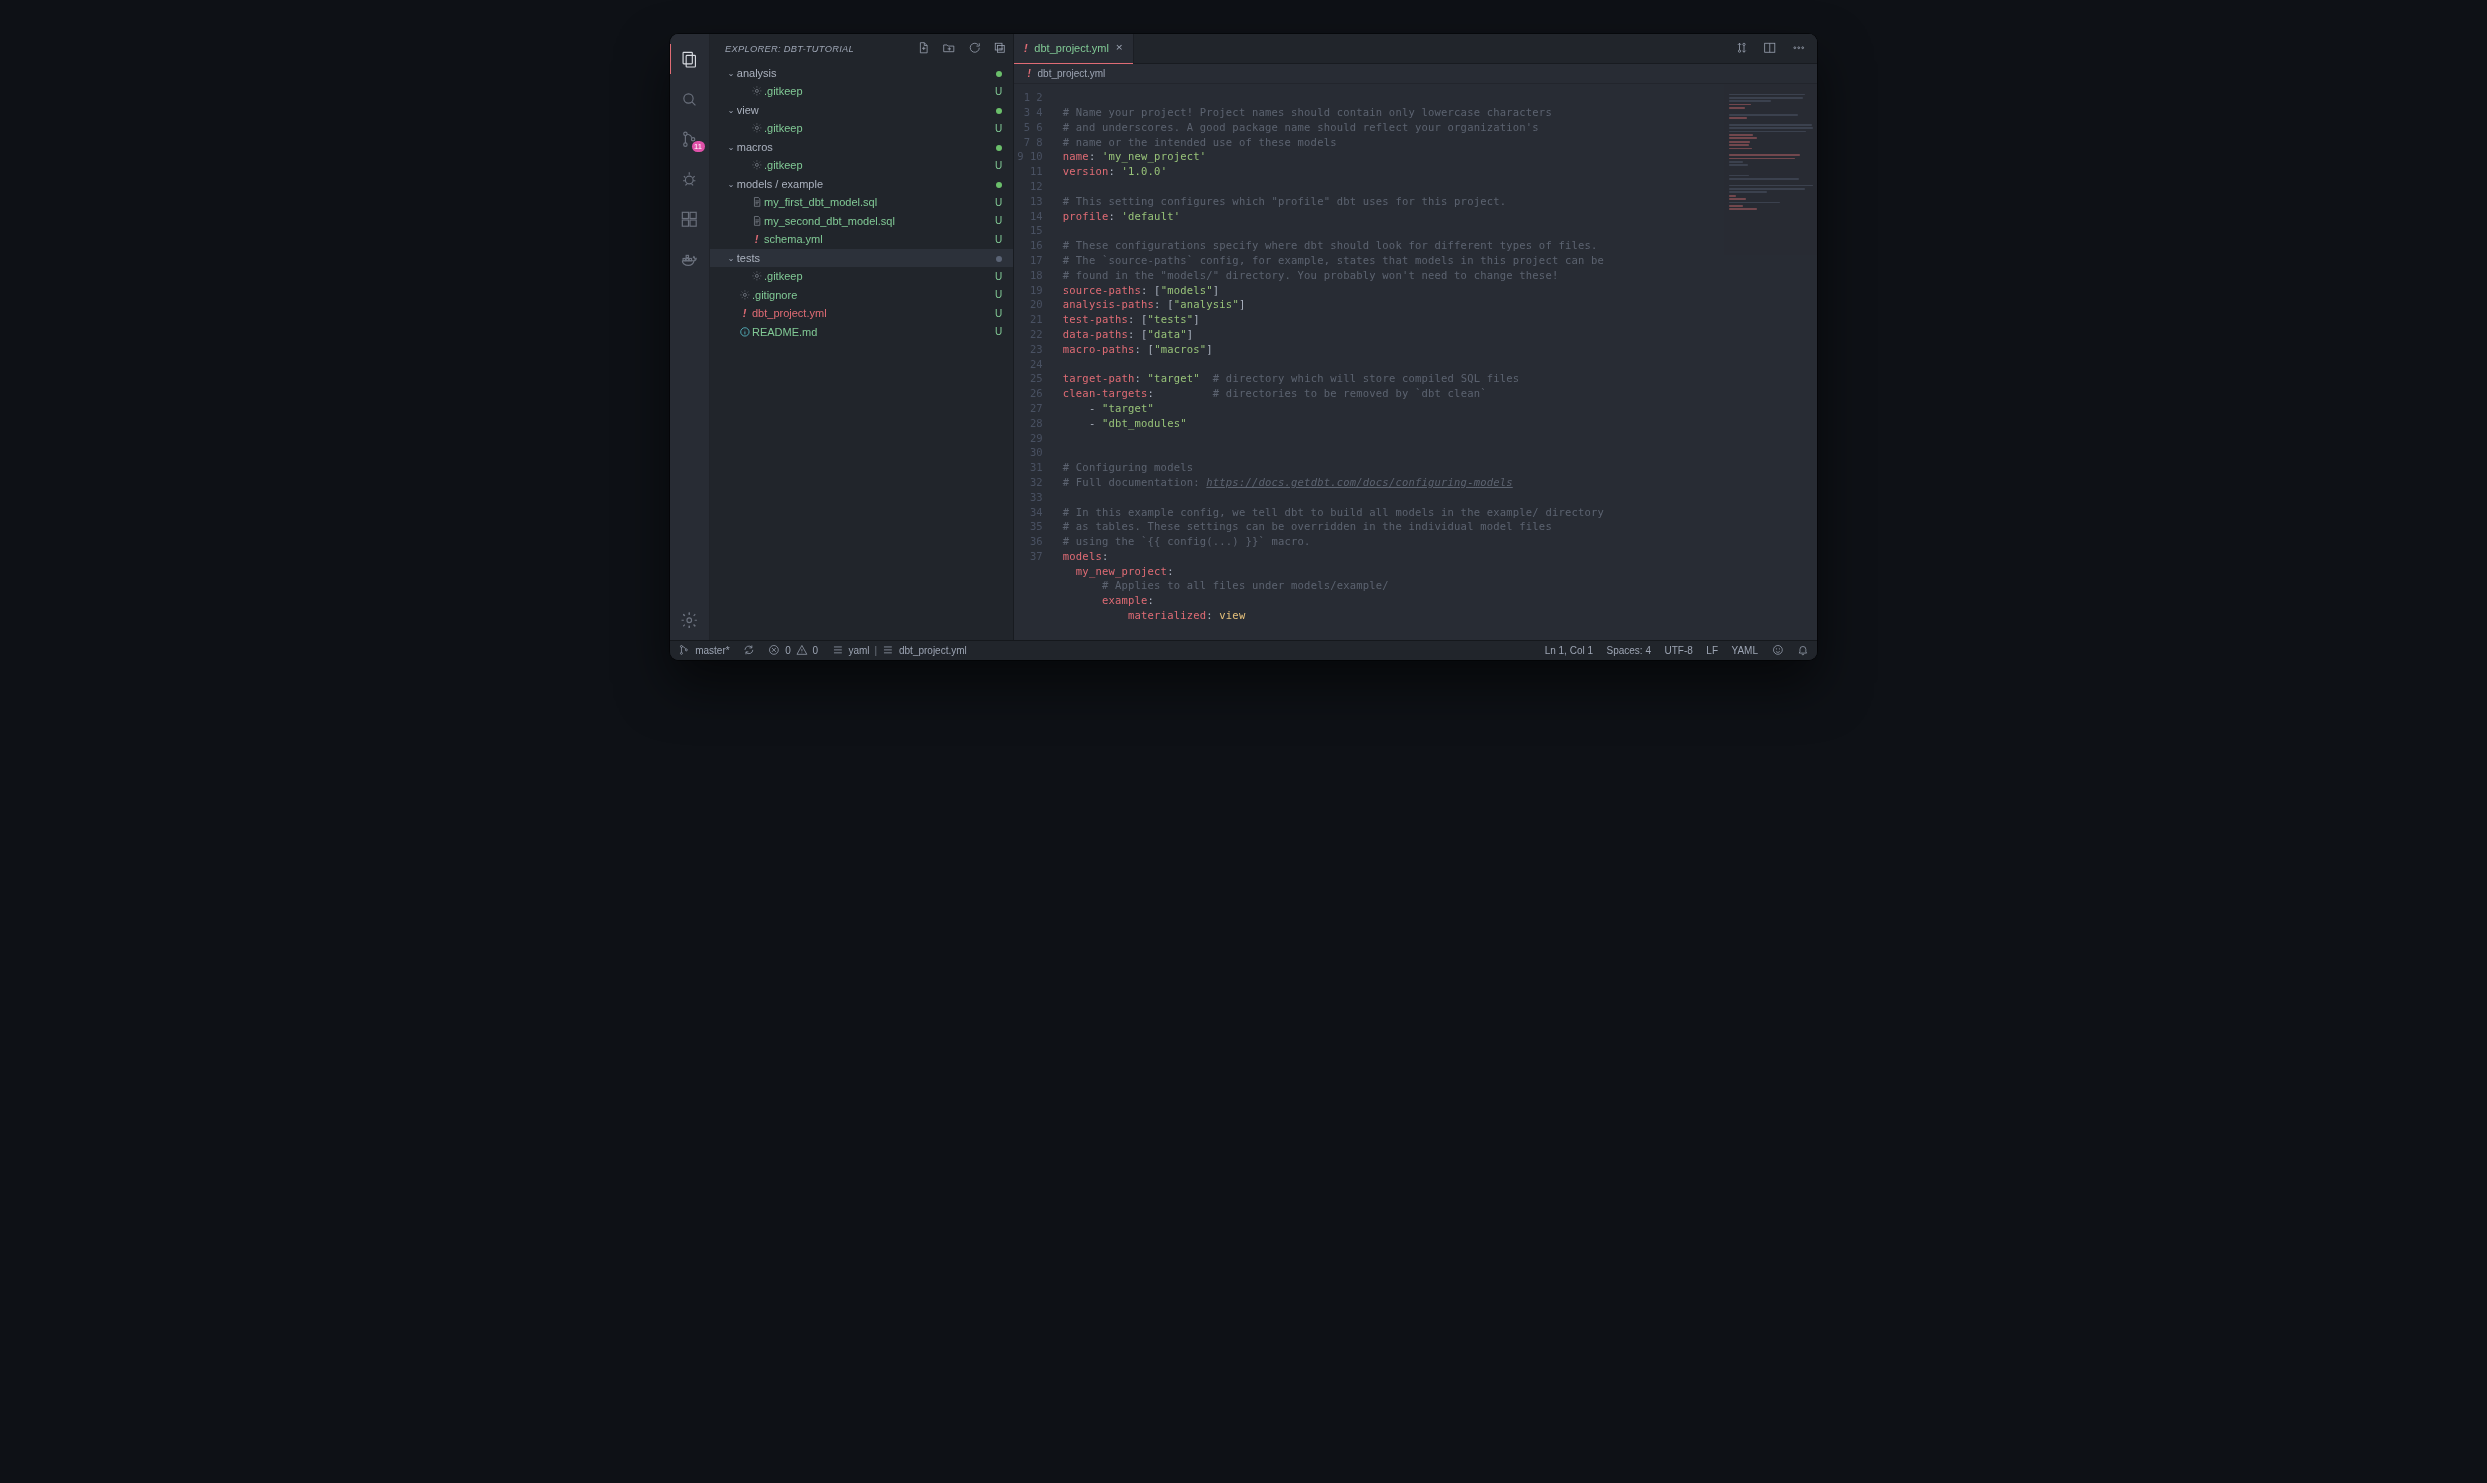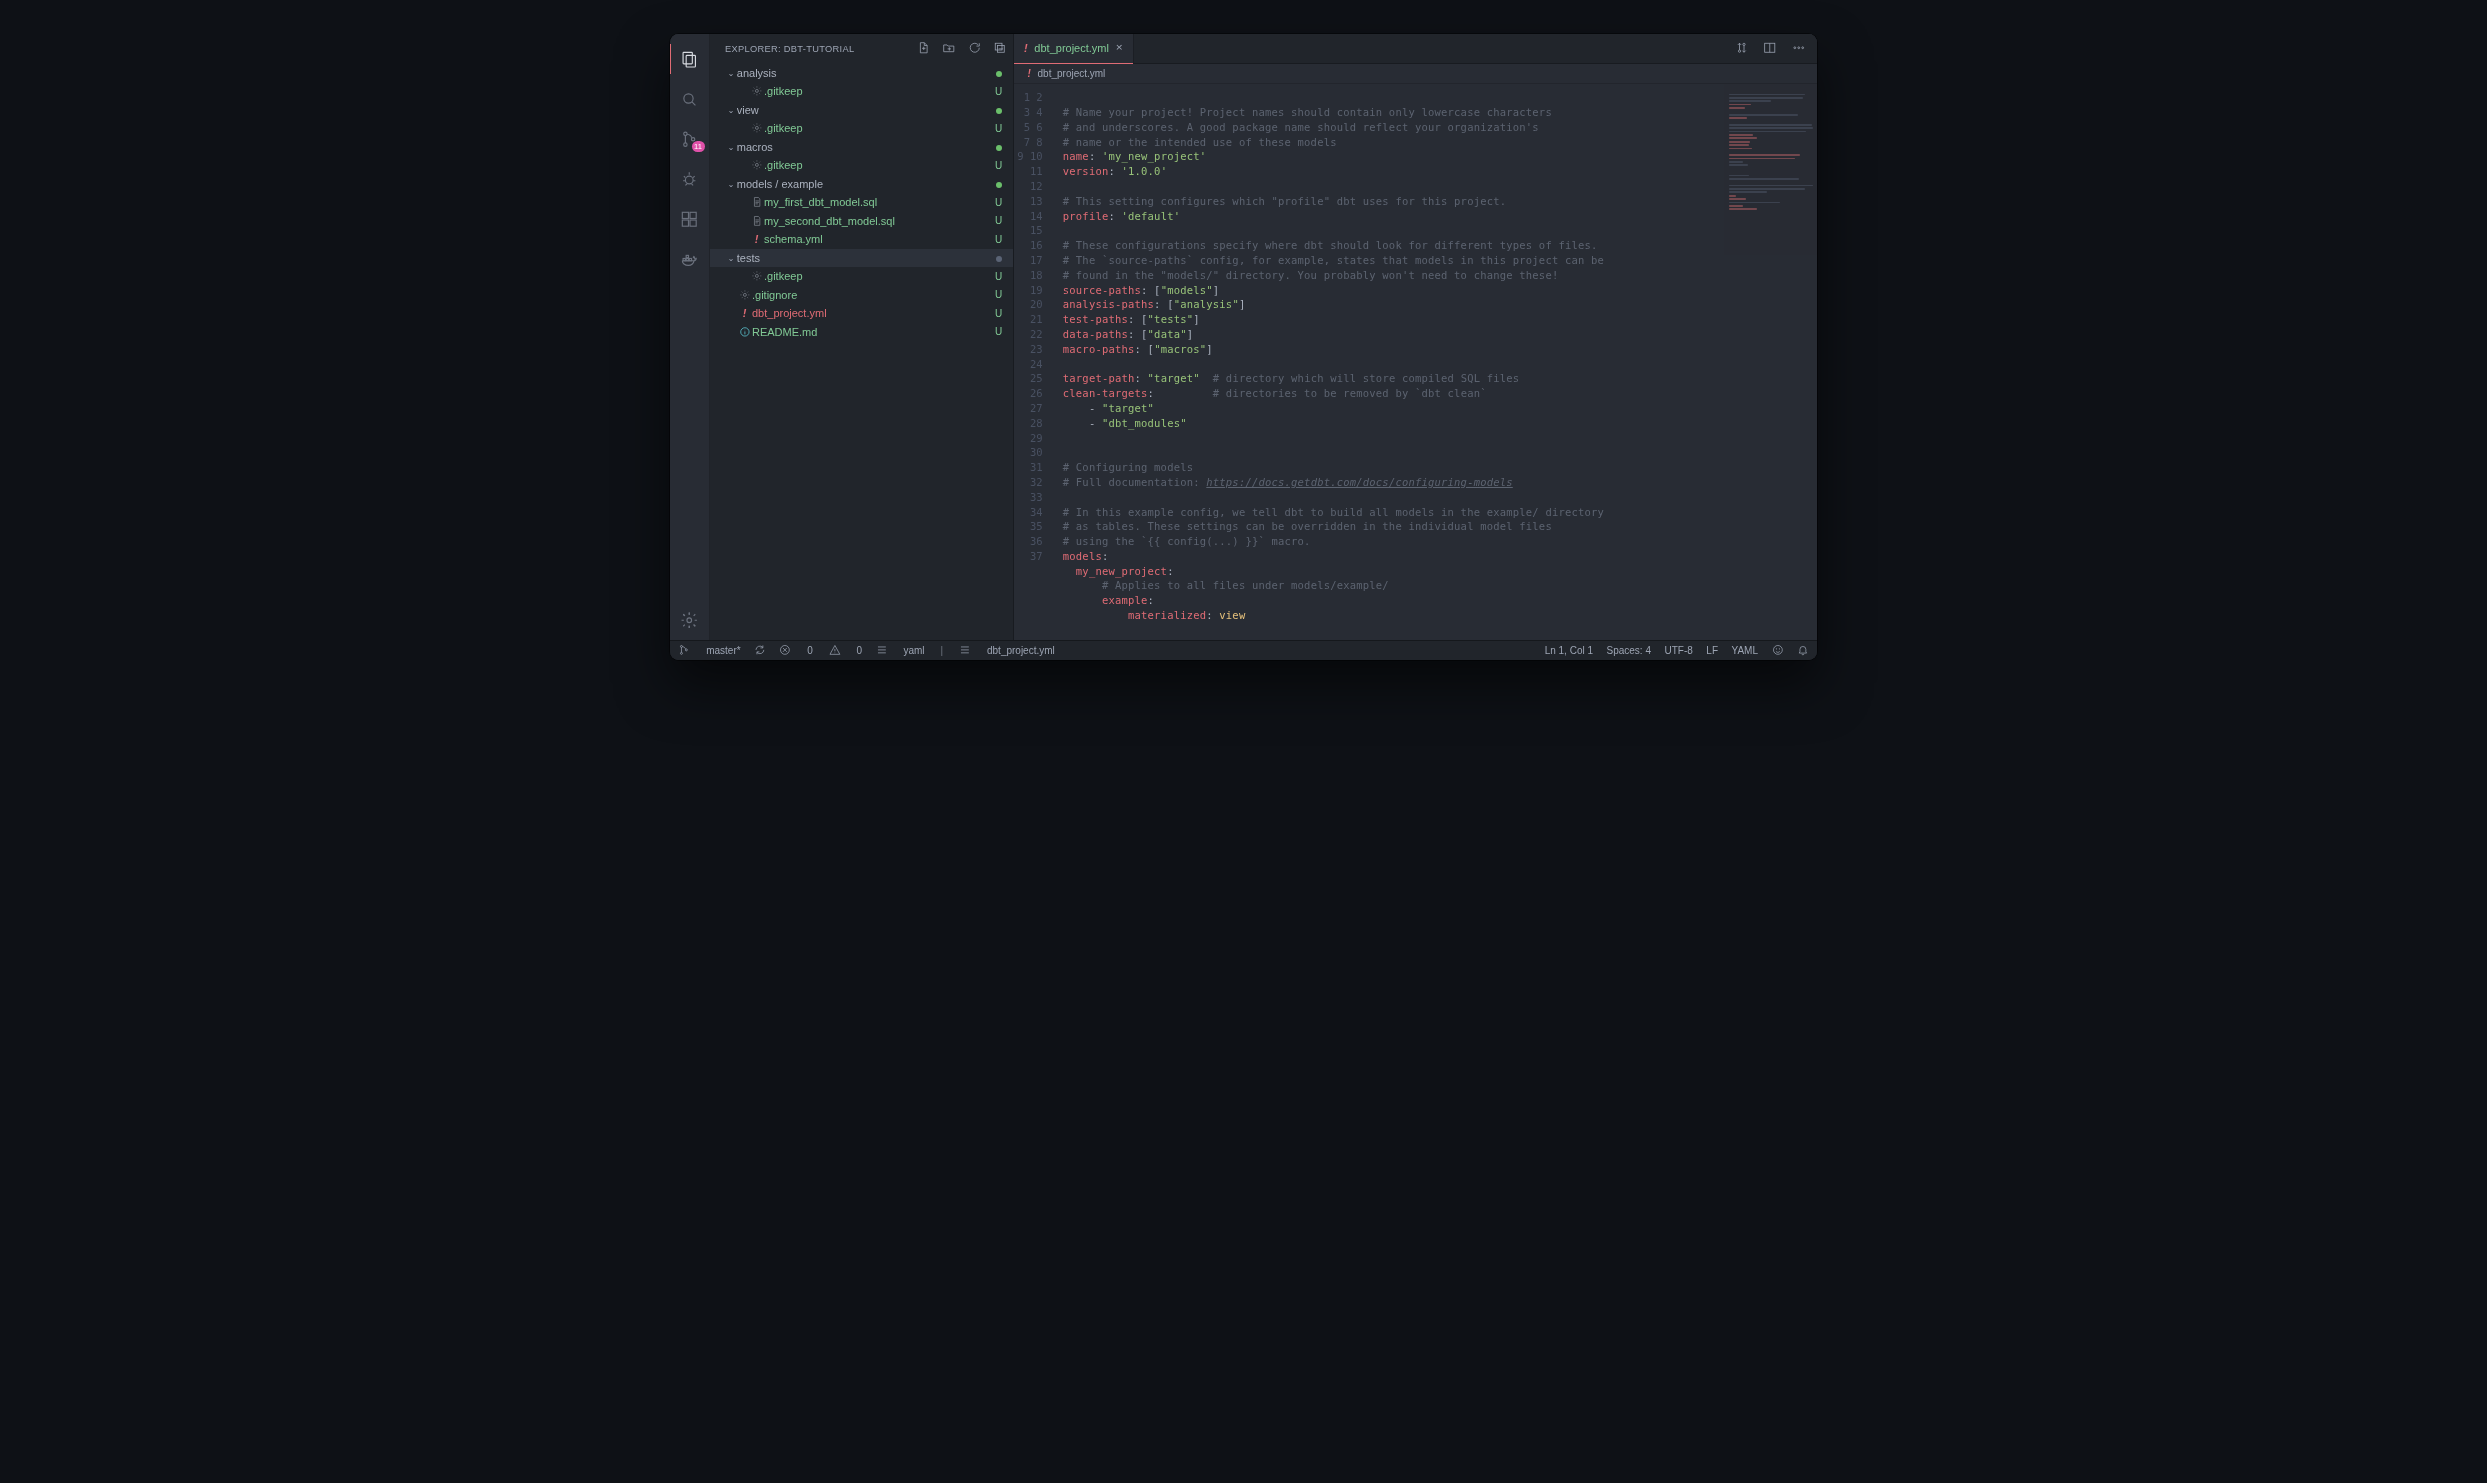--- a/index.html
+++ b/index.html
@@ -97,21 +97,21 @@
   .sidebar {
     width:304px;
     background:var(--bg-sidebar);
     display:flex; flex-direction:column;
     border-right:0.8px solid rgba(0,0,0,.25);
   }
   .sidebar-header{
     height:29.5px; display:flex; align-items:center; justify-content:space-between;
     padding:0 6.7px 0 15px; color:#9da5b4; font-size:9.3px;
   }
-  .sidebar-header .ttl{letter-spacing:0.3px;}
+  .sidebar-header .ttl{letter-spacing:0.3px;font-style:italic;}
   .sidebar-actions{display:flex; gap:11.8px;}
   .sidebar-actions svg{width:13.5px;height:13.5px;}
   .sidebar-actions .ico{stroke:#9da5b4; fill:none; stroke-width:1.4;}
   .tree{flex:1; overflow:auto;}
   .row{
     height:18.5px; display:flex; align-items:center;
     padding-right:8.4px; position:relative; cursor:default;
     color:var(--file-green);
   }
   .row .arrow{width:11.8px; text-align:center; color:#9da5b4; font-size:8.4px;}
@@ -176,21 +176,21 @@
     padding:6.7px 5px; opacity:.9;
   }
   .mm-line{height:1.7px; margin-bottom:1.7px; border-radius:0.8px;}
   
   .statusbar{
     height:20px; background:var(--bg-statusbar);
     display:flex; align-items:center; font-size:10px; color:#9da5b4;
     padding:0 8.4px; gap:13.5px;
     border-top:0.8px solid rgba(0,0,0,.35);
   }
-  .statusbar .grp{display:flex; align-items:center; gap:16px;}
+  .statusbar .grp{display:flex; align-items:center; gap:5px;}
   .statusbar .spacer{flex:1;}
   .statusbar svg{width:11.8px;height:11.8px;}
   .statusbar .ico{stroke:#9da5b4; fill:none; stroke-width:1.5;}
   .sep{opacity:.6;}
 </style>
 </head>
 <body>
 
 <div class="window">
 

